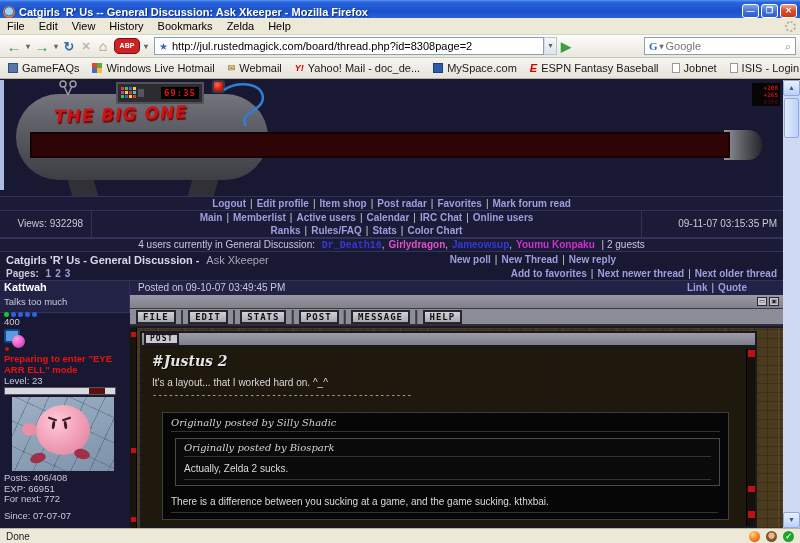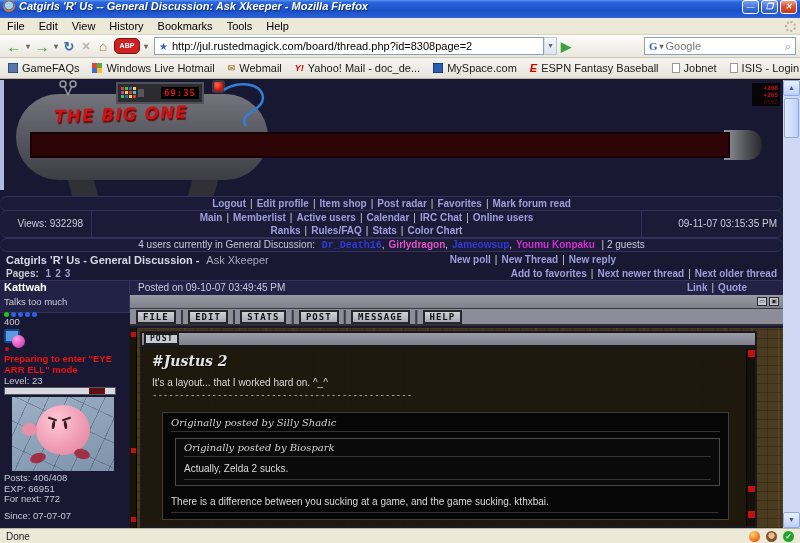--- a/index.html
+++ b/index.html
@@ -2,21 +2,21 @@
 <html><head>
 <meta charset="utf-8">
 <style>
   * { margin:0; padding:0; box-sizing:border-box; }
   html,body { width:800px; height:543px; overflow:hidden; }
   body { position:relative; font-family:"Liberation Sans",sans-serif; background:#181833; }
 
   
   .titlebar { position:absolute; left:0; top:0; width:800px; height:18px;
     background:linear-gradient(180deg,#5a95f2 0%,#2a65dd 12%,#1b50c8 60%,#2a62d8 100%);
-    display:flex; align-items:flex-start; padding:0 3px;font-style:italic; }
+    display:flex; align-items:flex-end; padding:0 3px; }
   .fxico { width:12px; height:12px; border-radius:50%; margin-right:4px; flex:0 0 auto;
     background:radial-gradient(circle at 50% 45%,#9fd2f5 0 42%,#2a6bc0 48%,#e87a1a 58%,#c05a10 100%); }
   .titletext { color:#fff; font-weight:bold; font-size:11px; text-shadow:1px 1px 1px #103070;
     white-space:nowrap; overflow:hidden; flex:1; }
   .winbtn { width:17px; height:14px; border:1px solid #fff; border-radius:3px; margin-left:2px;
     color:#fff; font-size:8px; line-height:12px; text-align:center; font-weight:bold;
     background:linear-gradient(#7ba0ef,#3d6ed9 60%,#2c5bc4); flex:0 0 auto; }
   .winbtn.close { background:linear-gradient(#f2a28a,#dd4f2e 45%,#c43a1c); }
 
   .menubar { position:absolute; left:0; top:18px; width:800px; height:17px; background:#ece9d8;
@@ -99,21 +99,21 @@
   .panel-display { background:#000; color:#e01414; font:bold 9px "DejaVu Sans Mono",monospace;
     padding:1px 3px; letter-spacing:1px; }
   .red-button { left:212px; top:0; width:13px; height:13px; border:2px solid #3a3a40; border-radius:3px;
     background:radial-gradient(circle at 35% 30%,#ff6a5a,#cc1608 65%); }
   .led-counter { left:752px; top:3px; width:28px; height:23px; background:#050505; padding:1px 2px;
     font:bold 6px/7px "DejaVu Sans Mono",monospace; color:#d01010; text-align:right; }
   .led-dim { color:#3d0d0d; }
 
   
   .bar { left:0; width:783px; background:#1b1b38; border-top:1px solid #31315c; border-bottom:1px solid #31315c;
-    color:#c9c9da; font-size:10px; text-align:center;border-radius:7px; }
+    color:#c9c9da; font-size:10px; text-align:center; }
   .hdr1 { top:116px; height:15px; line-height:13px; }
   .hdr2 { top:130px; height:28px; display:flex; text-align:center; }
   .views-cell { width:92px; border-right:1px solid #31315c; line-height:26px; text-align:right; padding-right:8px; }
   .center-cell { flex:1; line-height:13px; }
   .time-cell { width:142px; border-left:1px solid #31315c; line-height:26px; text-align:right; padding-right:6px; }
   .hdr3 { top:158px; height:14px; line-height:12px; }
   .lnk { color:#9e9edd; font-weight:bold; }
   .sep { color:#c9c9da; margin:0 4px; }
   .hdr3 .sep { margin:0 4px 0 0; }
   .trow { top:172px; height:15px; left:0; width:622px; display:flex; justify-content:space-between;
@@ -208,21 +208,21 @@
 
 <div class="titlebar">
   <span class="fxico"></span>
   <span class="titletext">Catgirls 'R' Us -- General Discussion: Ask Xkeeper - Mozilla Firefox</span>
   <span class="winbtn">—</span>
   <span class="winbtn">❐</span>
   <span class="winbtn close">✕</span>
 </div>
 
 <div class="menubar">
-  <span><span class="menu-item">File</span><span class="menu-item">Edit</span><span class="menu-item">View</span><span class="menu-item">History</span><span class="menu-item">Bookmarks</span><span class="menu-item">Tools</span><span class="menu-item">Help</span></span>
+  <span><span class="menu-item">File</span><span class="menu-item">Edit</span><span class="menu-item">View</span><span class="menu-item">History</span><span class="menu-item">Bookmarks</span><span class="menu-item">Zelda</span><span class="menu-item">Help</span></span>
   <span class="throbber"></span>
 </div>
 
 <div class="navbar">
   <span class="tbico arrow-green">←</span>
   <span class="tbico dd">▾</span>
   <span class="tbico arrow-green">→</span>
   <span class="tbico dd">▾</span>
   <span class="tbico reload">↻</span>
   <span class="tbico stop">✕</span>

